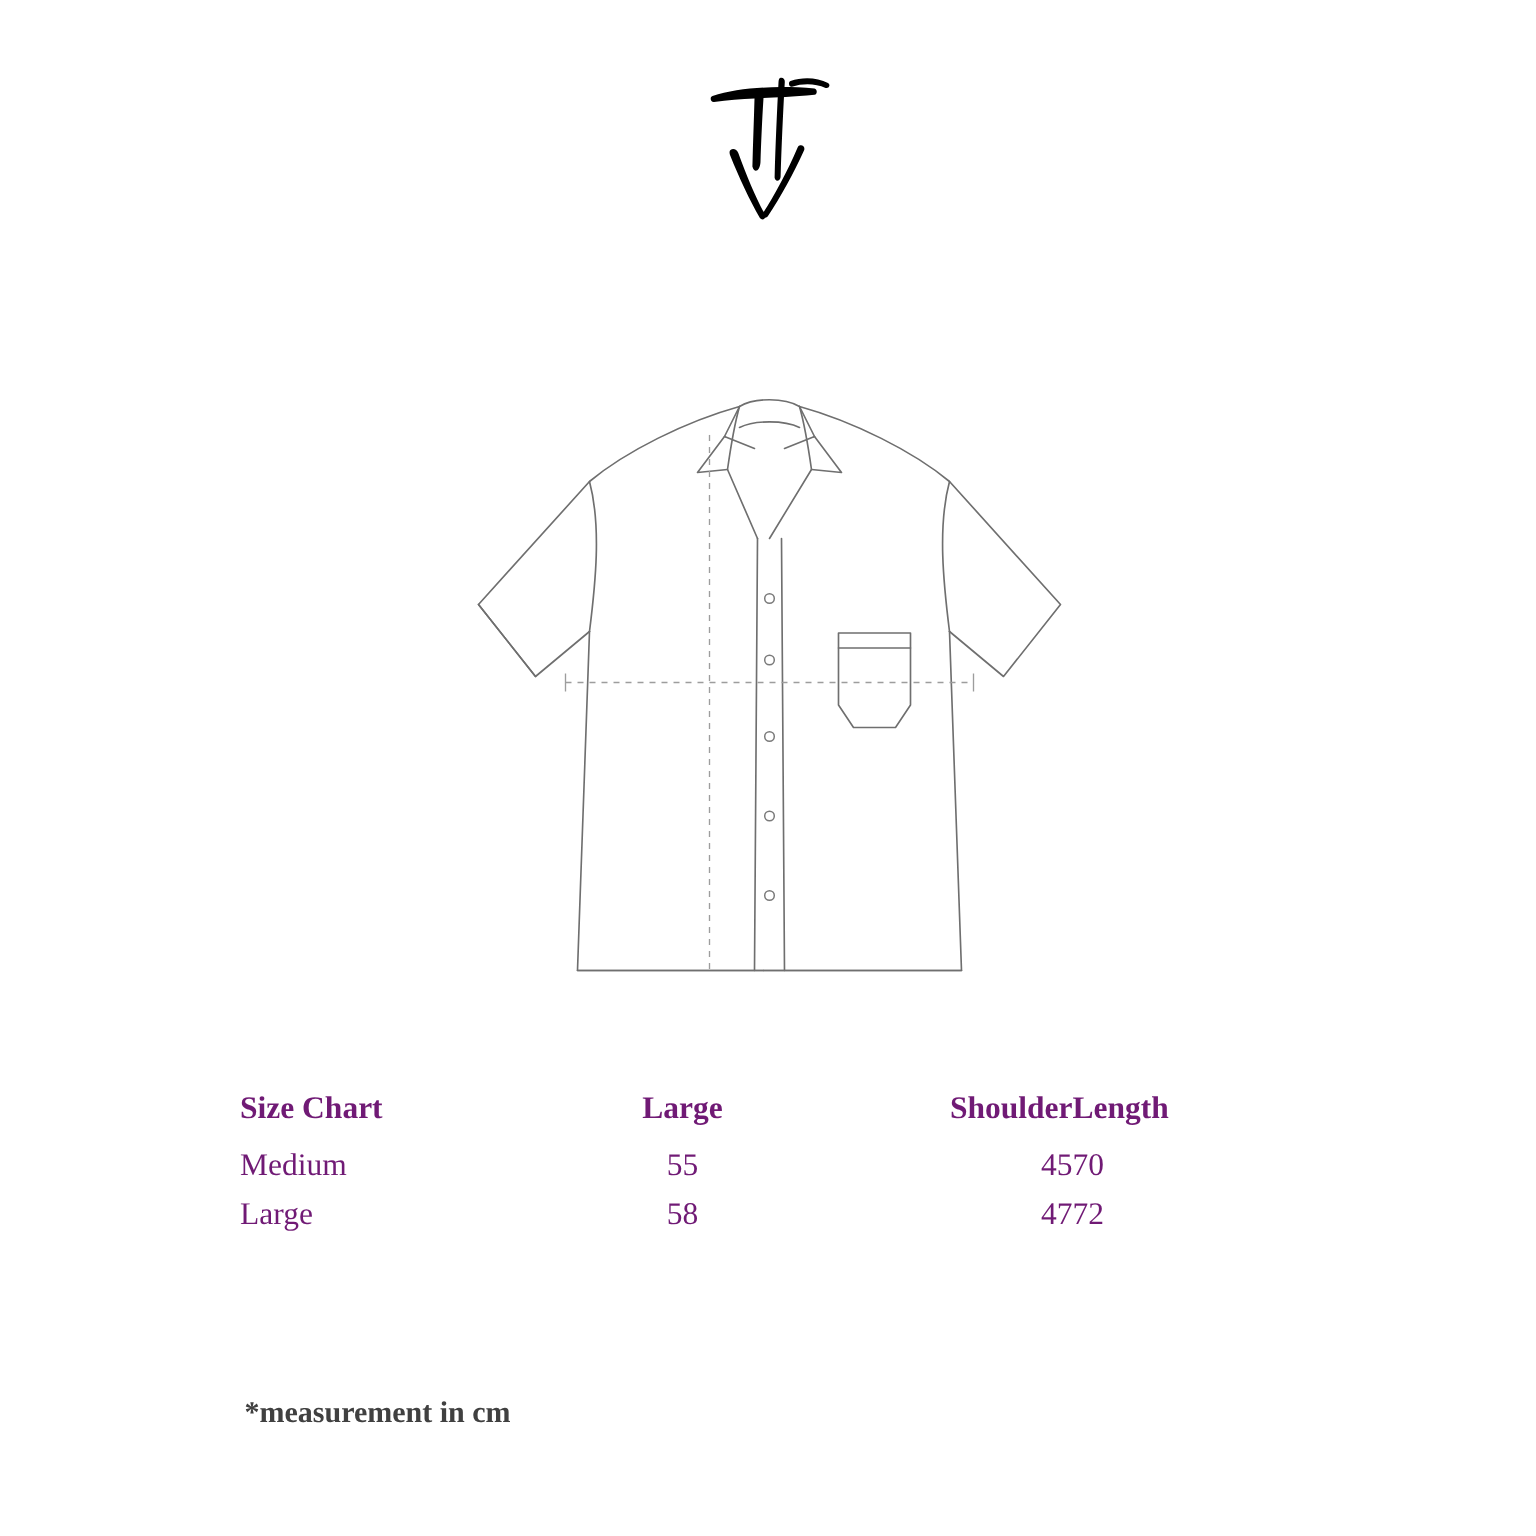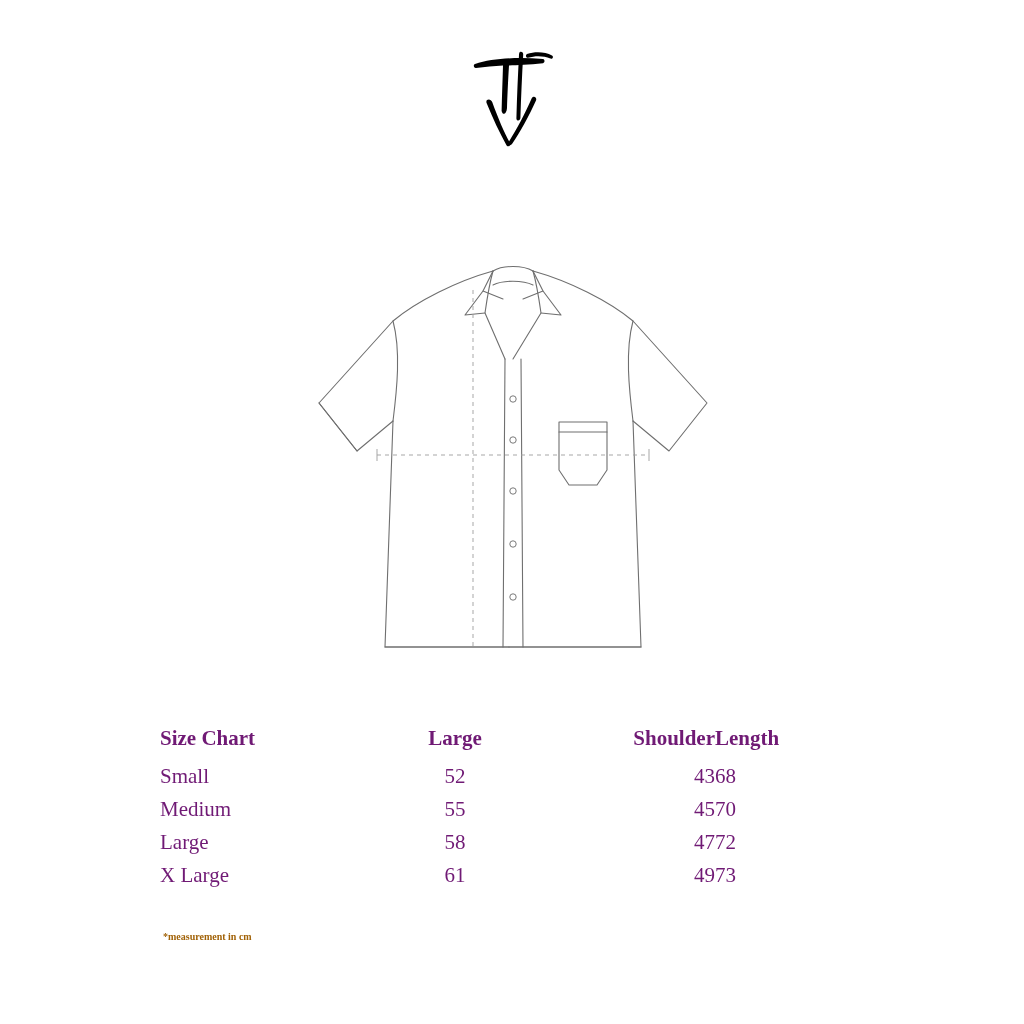--- a/index.html
+++ b/index.html
@@ -79,23 +79,23 @@
   }
   .col-label { width: 210px; text-align: left; }
   .col-chest { width: 170px; text-align: center; }
   .col-shoulder { width: 175px; text-align: right; }
   .col-length { width: 145px; text-align: left; }
 
   .footnote {
     position: absolute;
     top: 931px;
     left: 163px;
-    font-size: 10px;
+    font-size: 20px;
     font-weight: bold;
-    color: #a16207;
+    color: #404040;
   }
 </style>
 </head>
 <body>
 
 <div class="page">
 
   <div class="logo-wrap">
     <span class="logo-mark">
       <svg width="110" height="100" viewBox="0 0 110 100" xmlns="http://www.w3.org/2000/svg">
@@ -183,42 +183,30 @@
   <table class="size-table">
     <thead>
       <tr>
         <th class="col-label">Size Chart</th>
         <th class="col-chest">Large</th>
         <th class="col-shoulder">Shoulder</th>
         <th class="col-length">Length</th>
       </tr>
     </thead>
     <tbody>
-      <tr>
-        <td class="col-label">Small</td>
-        <td class="col-chest">52</td>
-        <td class="col-shoulder">43</td>
-        <td class="col-length">68</td>
-      </tr>
       <tr>
         <td class="col-label">Medium</td>
         <td class="col-chest">55</td>
         <td class="col-shoulder">45</td>
         <td class="col-length">70</td>
       </tr>
       <tr>
         <td class="col-label">Large</td>
         <td class="col-chest">58</td>
         <td class="col-shoulder">47</td>
         <td class="col-length">72</td>
       </tr>
-      <tr>
-        <td class="col-label">X Large</td>
-        <td class="col-chest">61</td>
-        <td class="col-shoulder">49</td>
-        <td class="col-length">73</td>
-      </tr>
     </tbody>
   </table>
 
   <div class="footnote">*measurement in cm</div>
 
 </div>
 
 </body></html>

